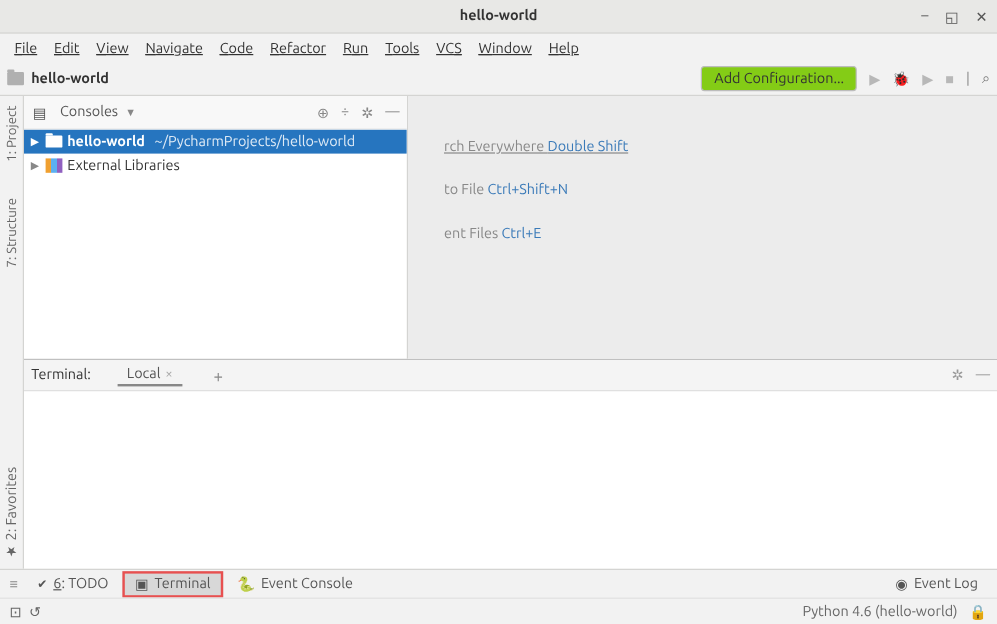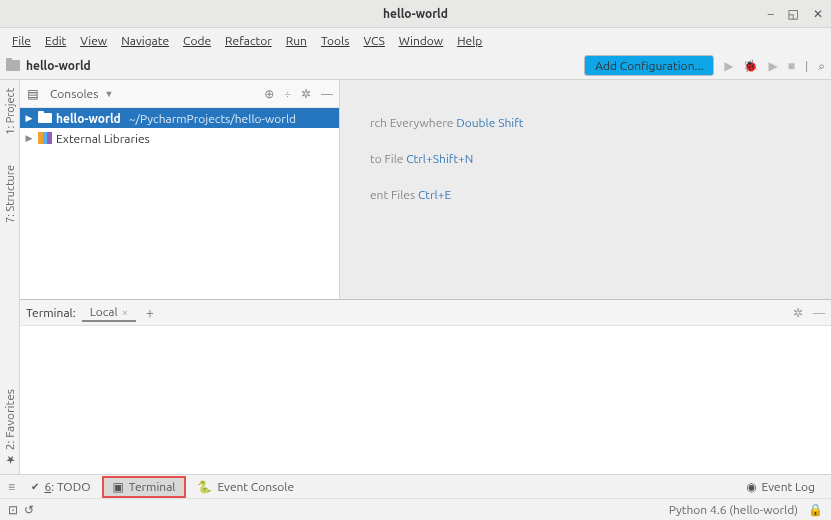--- a/index.html
+++ b/index.html
@@ -8,21 +8,21 @@
 .titlebar .title { font-weight: bold; color: #333; }
 .titlebar .win-ctrls { position: absolute; right: 8px; display: flex; gap: 14px; color: #555; font-size: 13px; }
 .menubar { height: 24px; background: #f2f2f2; display: flex; align-items: center; padding: 0 6px; gap: 2px; color: #333; }
 .menubar span { padding: 2px 6px; cursor: default; text-decoration: underline; }
 .menubar span u { text-decoration: underline; }
 .crumbbar { height: 28px; background: #f2f2f2; display: flex; align-items: center; padding: 0 6px; border-bottom: 1px solid #d4d4d2; }
 .crumbbar .folder-icon { width: 14px; height: 11px; background: #b0b0b0; border-radius: 1px; margin-right: 6px; position: relative; }
 .crumbbar .folder-icon::before { content: ""; position: absolute; top: -2px; left: 0; width: 6px; height: 2px; background: #b0b0b0; border-radius: 1px 1px 0 0; }
 .crumbbar .crumb { font-weight: bold; color: #333; }
 .crumbbar .spacer { flex: 1; }
-.crumbbar .addcfg { border: 1px solid #bcbcbc; background: #0ea5e9; padding: 3px 10px; border-radius: 3px; color: #333; }
+.crumbbar .addcfg { border: 1px solid #bcbcbc; background: #84cc16; padding: 3px 10px; border-radius: 3px; color: #333; }
 .crumbbar .runicons { display: flex; gap: 10px; margin-left: 10px; color: #b8b8b8; font-size: 14px; align-items: center; }
 .midrow { flex: 1; display: flex; min-height: 0; }
 .vtabs { width: 20px; background: #f2f2f2; border-right: 1px solid #d4d4d2; display: flex; flex-direction: column; align-items: center; color: #666; }
 .vtab { writing-mode: vertical-rl; transform: rotate(180deg); padding: 8px 2px; font-size: 11px; cursor: default; }
 .vtab.fav { margin-top: auto; }
 .projectpane { width: 320px; background: #fff; border-right: 1px solid #d4d4d2; display: flex; flex-direction: column; }
 .pp-header { height: 28px; display: flex; align-items: center; padding: 0 6px; background: #f8f8f8; border-bottom: 1px solid #e8e8e8; color: #555; gap: 6px; }
 .pp-header .lbl { margin-left: 4px; }
 .pp-header .drop { font-size: 9px; color: #888; }
 .pp-header .spacer { flex: 1; }
@@ -35,21 +35,21 @@
 .tree .row .ficon::before { content: ""; position: absolute; top: -2px; left: 0; width: 6px; height: 2px; border-radius: 1px 1px 0 0; background: inherit; }
 .tree .row.sel .ficon { background: #fff; }
 .tree .row .libicon { width: 14px; height: 12px; background: linear-gradient(90deg,#f0a030 33%,#5bb0f0 33%,#5bb0f0 66%,#9060c0 66%); }
 .tree .row .scricon { width: 13px; height: 13px; border-radius: 50%; background: #5bb0e0; position: relative; }
 .tree .row .path { color: #fff; opacity: 0.85; margin-left: 4px; }
 .tree .row .name { white-space: nowrap; }
 .editor { flex: 1; background: #ececec; position: relative; overflow: hidden; color: #888; }
 .editor .hint { position: absolute; left: 30px; white-space: nowrap; }
 .editor .hint .kbd { color: #3a7ab8; }
 .terminalpane { border-top: 1px solid #c0c0c0; background: #fff; display: flex; flex-direction: column; height: 175px; }
-.t-tabbar { height: 26px; display: flex; align-items: center; padding: 0 6px; gap: 6px; background: #f4f4f4; border-bottom: 1px solid #e0e0e0; color: #555; }
+.t-tabbar { height: 26px; display: flex; align-items: center; padding: 0 6px; gap: 22px; background: #f4f4f4; border-bottom: 1px solid #e0e0e0; color: #555; }
 .t-tabbar .ttitle { color: #333; }
 .t-tabbar .ttab { padding: 2px 8px; border-bottom: 2px solid #888; display: flex; align-items: center; gap: 4px; }
 .t-tabbar .plus { color: #888; font-size: 14px; margin-left: 4px; }
 .t-tabbar .spacer { flex: 1; }
 .t-tabbar .ricons { display: flex; gap: 10px; color: #999; font-size: 13px; }
 .t-body { flex: 1; padding: 8px 6px; font-family: "DejaVu Sans Mono", monospace; font-size: 13px; position: relative; }
 .t-body .venv { color: #333; border: 2px solid #e85050; padding: 0 2px; }
 .t-body .user { color: #2a9020; font-weight: bold; }
 .t-body .path { color: #2a5db0; font-weight: bold; }
 .t-body .prompt { color: #333; }
@@ -137,21 +137,21 @@
           </div>
           <div class="row">
             <span class="tri" style="color:#888">▶</span>
             <span class="libicon"></span>
             <span class="name">External Libraries</span>
           </div>
         </div>
       </div>
 
       <div class="editor">
-        <div class="hint" style="top:36px;"><span>rch Everywhere </span><span class="kbd">Double Shift</span></div>
+        <div class="hint" style="top:36px;text-decoration:underline;"><span>rch Everywhere </span><span class="kbd">Double Shift</span></div>
         <div class="hint" style="top:72px;"><span>to File </span><span class="kbd">Ctrl+Shift+N</span></div>
         <div class="hint" style="top:108px;"><span>ent Files </span><span class="kbd">Ctrl+E</span></div>
       </div>
     </div>
 
     <div class="terminalpane">
       <div class="t-tabbar">
         <span class="ttitle">Terminal:</span>
         <span class="ttab">
             <span>Local</span> 

